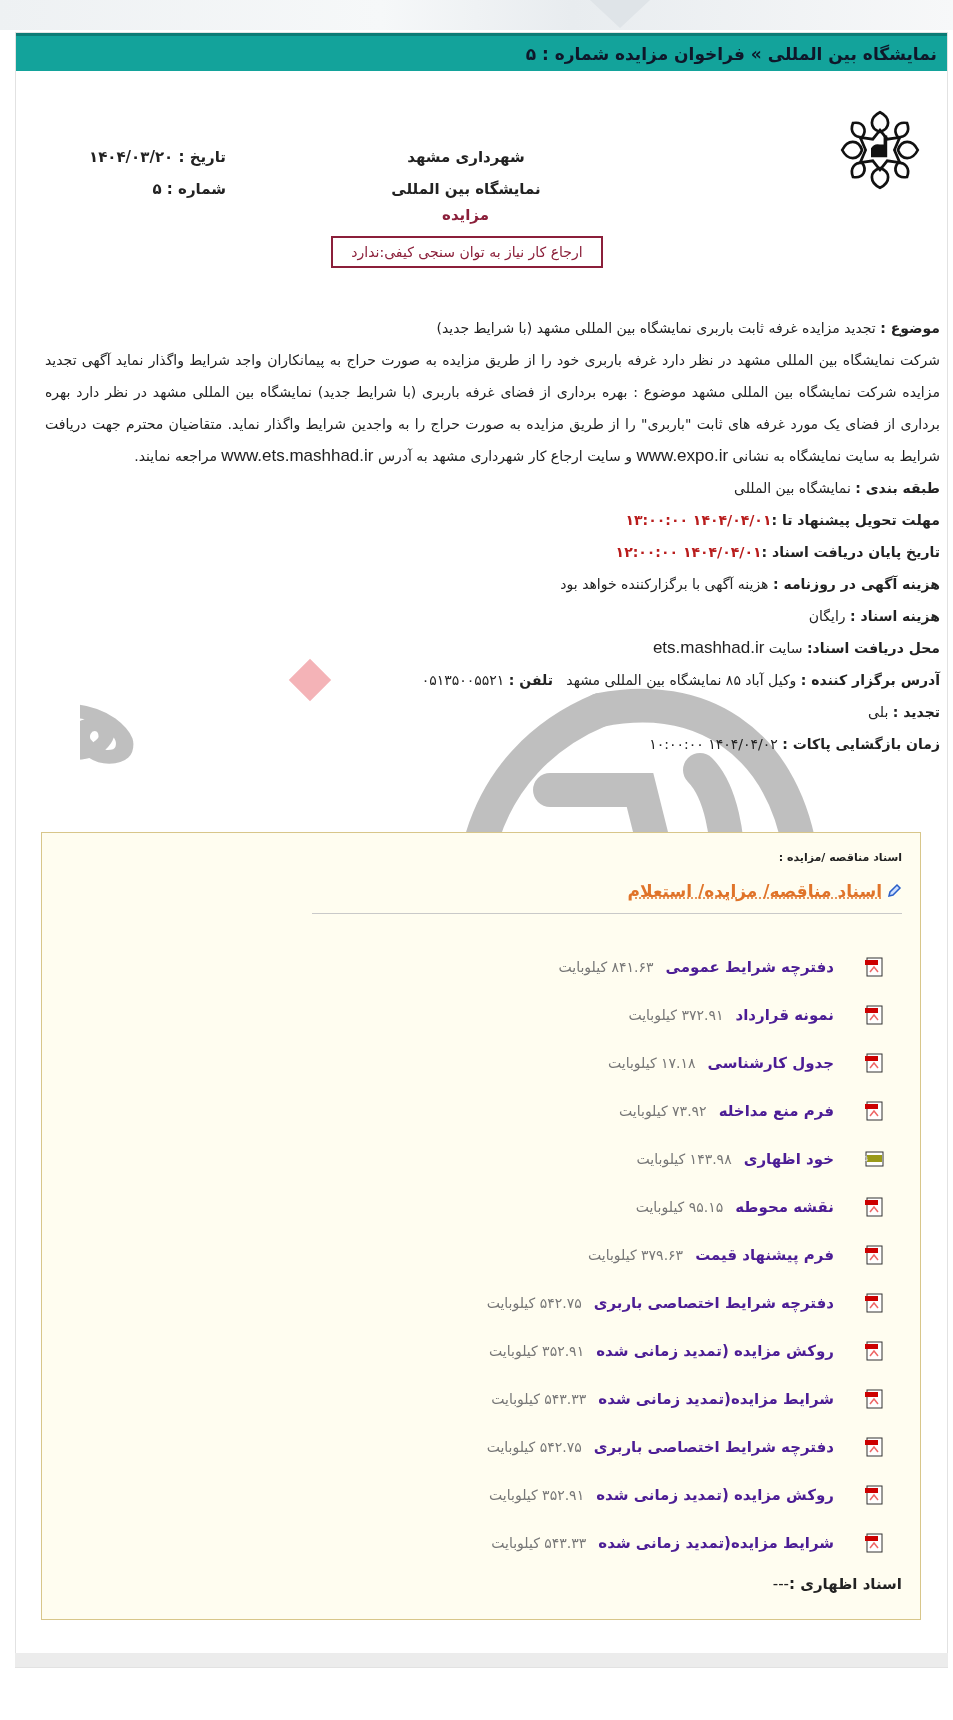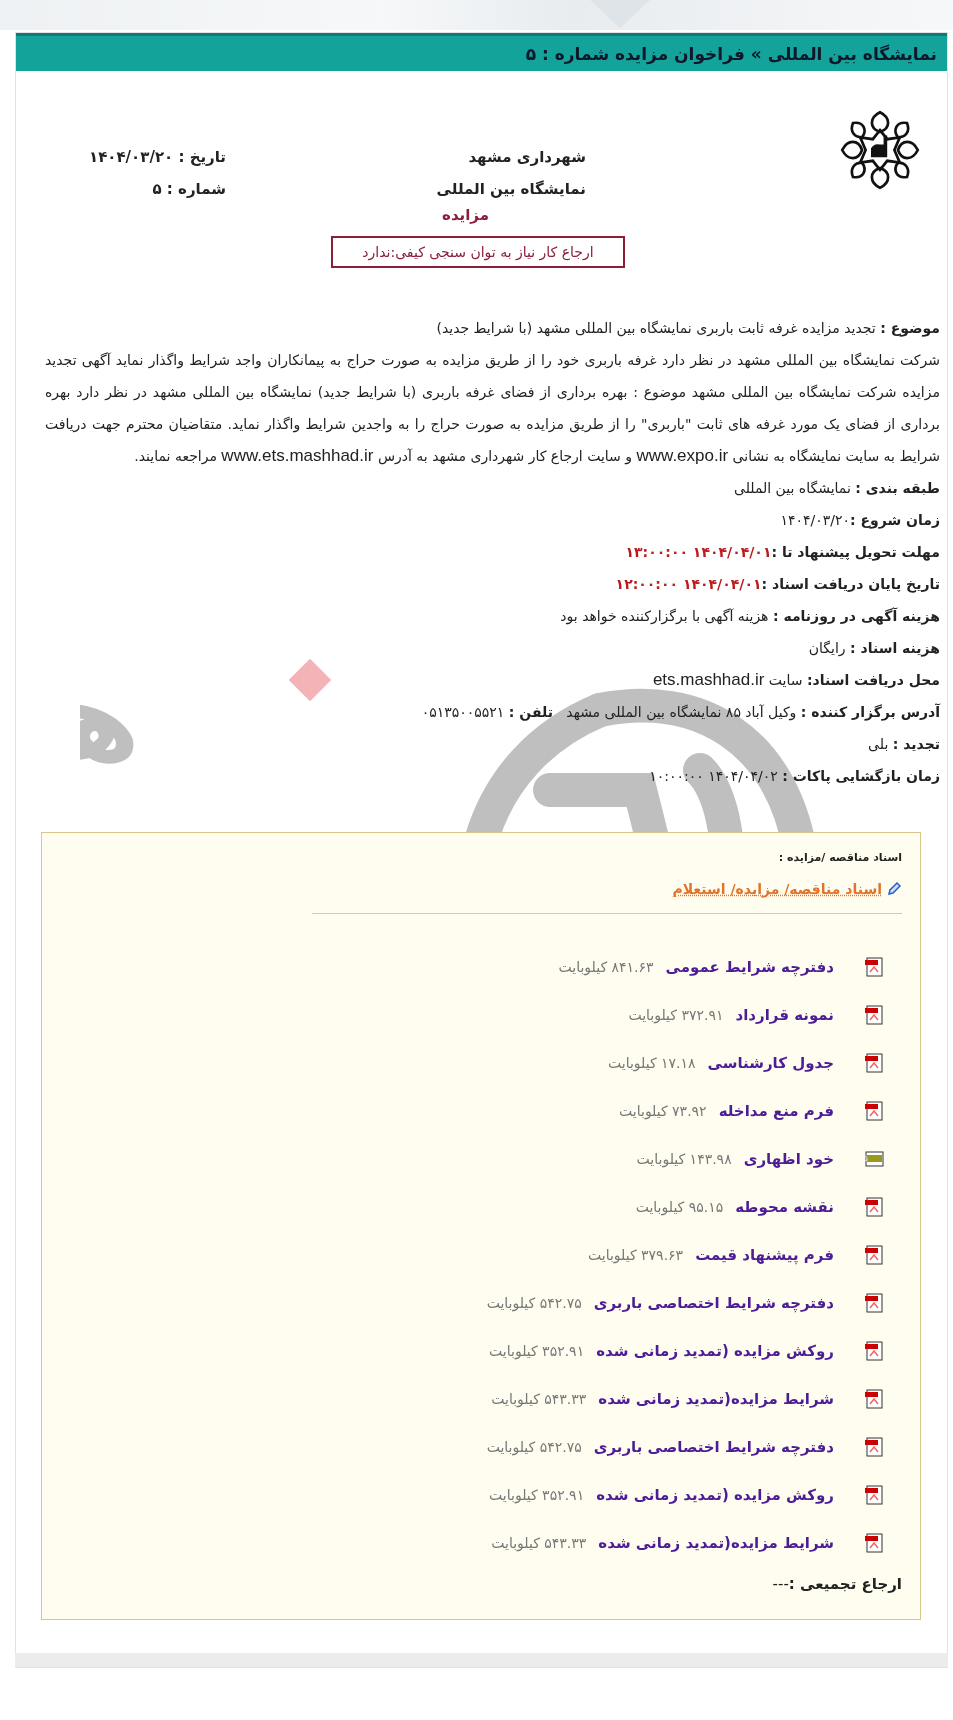--- a/index.html
+++ b/index.html
@@ -21,41 +21,41 @@
 
     .header-bar {
       position: absolute; left: 0; top: 0; width: 931px; height: 38px;
       background: #13a39b; border-top: 3px solid #0d7c76;
       color: #0f172a; font-size: 17px; font-weight: bold;
       display: flex; align-items: center; padding-right: 10px;
     }
 
     .logo { position: absolute; right: 22px; top: 72px; width: 90px; height: 90px; }
 
-    .org { position: absolute; left: 330px; top: 108px; width: 240px; text-align: right; font-size: 15px; font-weight: bold; line-height: 32px; color: #222; }
+    .org { position: absolute; left: 330px; top: 108px; width: 240px; text-align: center; font-size: 15px; font-weight: bold; line-height: 32px; color: #222; }
     .meta { position: absolute; left: 30px; top: 108px; width: 180px; text-align: right; font-size: 15px; font-weight: bold; line-height: 32px; }
 
     .type-title { position: absolute; left: 0; width: 931px; top: 206px; text-align: center; color: #8b1f3a; font-weight: bold; font-size: 15px; }
     .qual-box {
-      position: absolute; top: 236px; left: 331px; width: 294px; height: 32px;
+      position: absolute; top: 236px; left: 331px; width: 272px; height: 32px;
       border: 2px solid #8b1f3a; color: #8b1f3a; font-size: 14px; text-align: center; line-height: 28px;
     }
 
     .content { position: absolute; right: 13px; top: 312px; width: 895px; font-size: 14px; line-height: 32px; text-align: right; }
     .content .bold { font-weight: bold; }
     .content .green { color: #b91c1c; font-weight: bold; }
     .content .latin { font-family: Liberation Sans, sans-serif; font-size: 17px; }
     .para { text-align: justify; text-align-last: right; }
 
     .docs-box {
       position: absolute; left: 41px; top: 832px; width: 880px; height: 788px;
       background: #fffdf0; border: 1px solid #d8c68a;
     }
     .docs-title { position: absolute; right: 18px; top: 18px; font-size: 11px; font-weight: bold; }
-    .docs-link { position: absolute; right: 18px; top: 48px; font-size: 14px; font-weight: bold; color: #e0742a; display: flex; align-items: center; gap: 4px; }
+    .docs-link { position: absolute; right: 18px; top: 48px; font-size: 17px; font-weight: bold; color: #e0742a; display: flex; align-items: center; gap: 4px; }
     .docs-link .pencil { width: 16px; height: 16px; }
     .docs-hr { position: absolute; right: 18px; top: 80px; width: 590px; border-top: 1px solid #c9c9c9; }
 
     .file-list { position: absolute; right: 24px; top: 110px; width: 840px; }
     .file-row { height: 48px; display: flex; align-items: center; gap: 0; }
     .file-icon-cell { width: 44px; height: 44px; display: flex; align-items: center; justify-content: center; margin-left: 18px; }
     .file-name { font-size: 15px; color: #4c1d95; font-weight: bold; margin-left: 12px; }
     .file-size { font-size: 14px; color: #777; }
 
     .compile { position: absolute; right: 18px; top: 742px; font-size: 15px; font-weight: bold; }
@@ -124,23 +124,20 @@
     <span>تجدید مزایده غرفه ثابت باربری نمایشگاه بین المللی مشهد (با شرایط جدید)</span>
   </div>
   <div class="para">
     <span>شرکت نمایشگاه بین المللی مشهد در نظر دارد غرفه باربری خود را از طریق مزایده به صورت حراج به پیمانکاران واجد شرایط واگذار نماید آگهی تجدید مزایده شرکت نمایشگاه بین المللی مشهد موضوع : بهره برداری از فضای غرفه باربری (با شرایط جدید) نمایشگاه بین المللی مشهد در نظر دارد بهره برداری از فضای یک مورد غرفه های ثابت "باربری" را از طریق مزایده به صورت حراج را به واجدین شرایط واگذار نماید. متقاضیان محترم جهت دریافت شرایط به سایت نمایشگاه به نشانی </span><span class="latin">www.expo.ir</span><span> و سایت ارجاع کار شهرداری مشهد به آدرس </span><span class="latin">www.ets.mashhad.ir</span><span> مراجعه نمایند.</span>
   </div>
   <div>
     <span class="bold">طبقه بندی :</span>
     <span>نمایشگاه بین المللی</span>
   </div>
   <div>
-    <span class="bold">زمان شروع :</span><span>۱۴۰۴/۰۳/۲۰</span>
-  </div>
-  <div>
     <span class="bold">مهلت تحویل پیشنهاد تا :</span><span class="green">۱۴۰۴/۰۴/۰۱   ۱۳:۰۰:۰۰</span>
   </div>
   <div>
     <span class="bold">تاریخ پایان دریافت اسناد :</span><span class="green">۱۴۰۴/۰۴/۰۱   ۱۲:۰۰:۰۰</span>
   </div>
   <div>
     <span class="bold">هزینه آگهی در روزنامه :</span>
     <span>هزینه آگهی با برگزارکننده خواهد بود</span>
   </div>
   <div>
@@ -318,15 +315,15 @@
             <rect x="2" y="4" width="13" height="5" fill="#c00"></rect>
             <path d="M7 16 L11 11 L15 16" stroke="#e66" stroke-width="1.5" fill="none"></path>
           </svg>
         </div>
       <span class="file-name">شرایط مزایده(تمدید زمانی شده</span>
       <span class="file-size">۵۴۳.۳۳  کیلوبایت</span>
     </div>
   </div>
 
   <div class="compile">
-    <span>ارجاع تجمیعی :</span><span style="font-weight:normal;">---</span>
+    <span>اسناد اظهاری :</span><span style="font-weight:normal;">---</span>
   </div>
 </div>
 
 </body></html>

